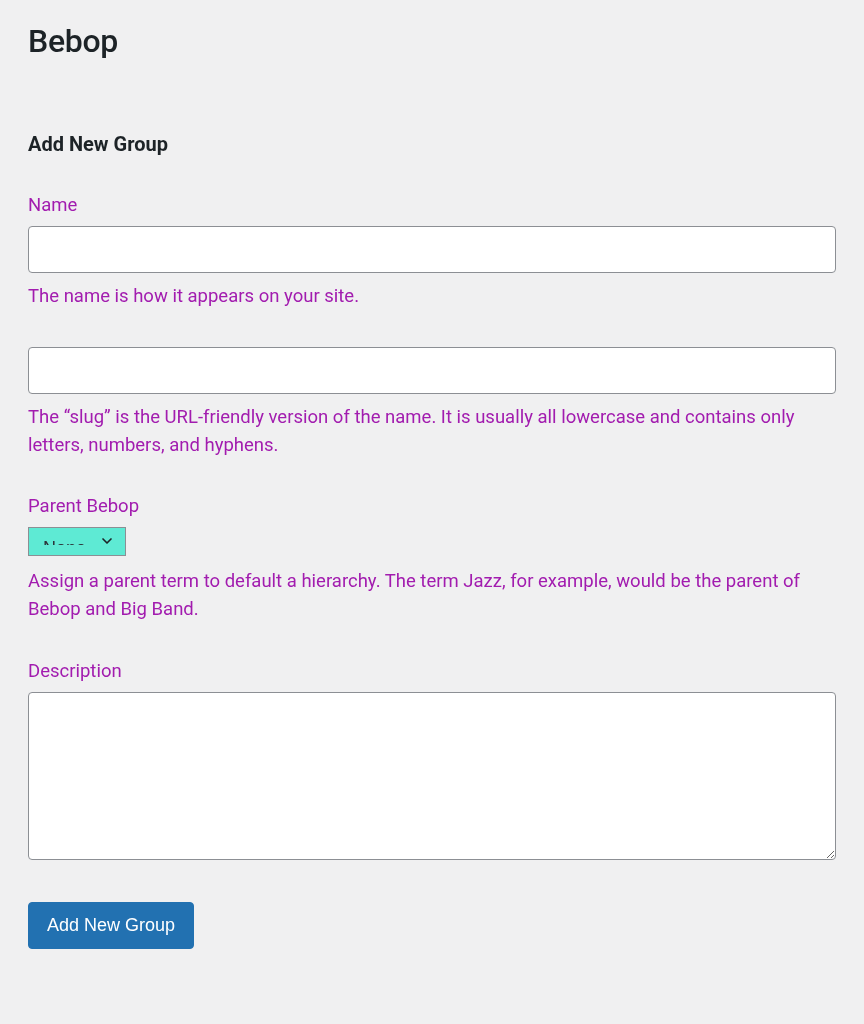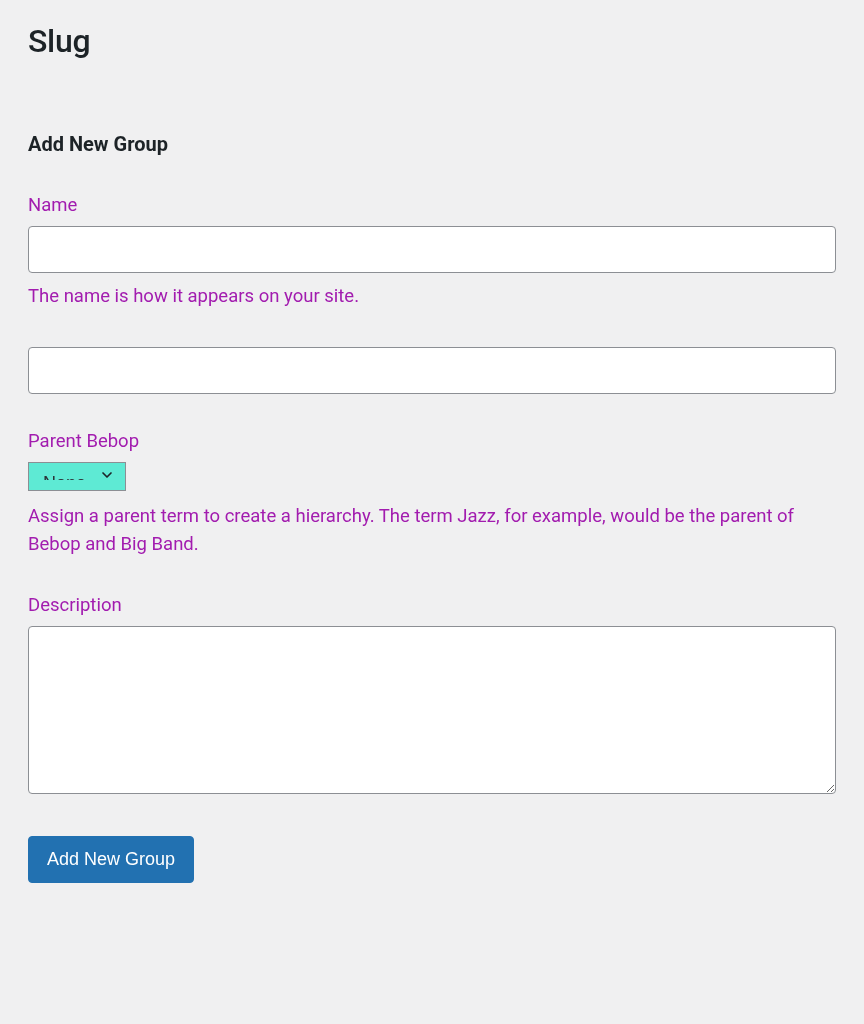--- a/index.html
+++ b/index.html
@@ -103,47 +103,48 @@
       border-radius: 4px;
       cursor: pointer;
       margin-top: 12px;
     }
   </style>
 </head>
 <body>
 
 
 
-<h1 class="page-title">Slug</h1>
+<h1 class="page-title">Bebop</h1>
 
 <h2 class="form-title">Add New Group</h2>
 
 <div class="field-group">
   <label class="field-label">Name</label>
   <input type="text" class="text-input" value="" style="">
   <p class="help-text">The name is how it appears on your site.</p>
 </div>
 
 <div class="field-group">
   <input type="text" class="text-input" value="" style="">
+  <p class="help-text">The “slug” is the URL-friendly version of the name. It is usually all lowercase and contains only letters, numbers, and hyphens.</p>
 </div>
 
 <div class="field-group">
   <label class="field-label">Parent Bebop</label>
   <div class="select-wrap">
     <select class="select-input">
       <option>None</option>
     </select>
     <span class="select-chevron">
       <svg width="16" height="16" viewBox="0 0 24 24" fill="none" stroke="currentColor" stroke-width="2.5" stroke-linecap="round" stroke-linejoin="round">
           <polyline points="6 9 12 15 18 9"></polyline>
         </svg>
     </span>
   </div>
-  <p class="help-text">Assign a parent term to create a hierarchy. The term Jazz, for example, would be the parent of Bebop and Big Band.</p>
+  <p class="help-text">Assign a parent term to default a hierarchy. The term Jazz, for example, would be the parent of Bebop and Big Band.</p>
 </div>
 
 <div class="field-group-tight">
   <label class="field-label">Description</label>
   <textarea class="textarea-input" style=""></textarea>
 </div>
 
 <button class="submit-button">Add New Group</button>
 
 

